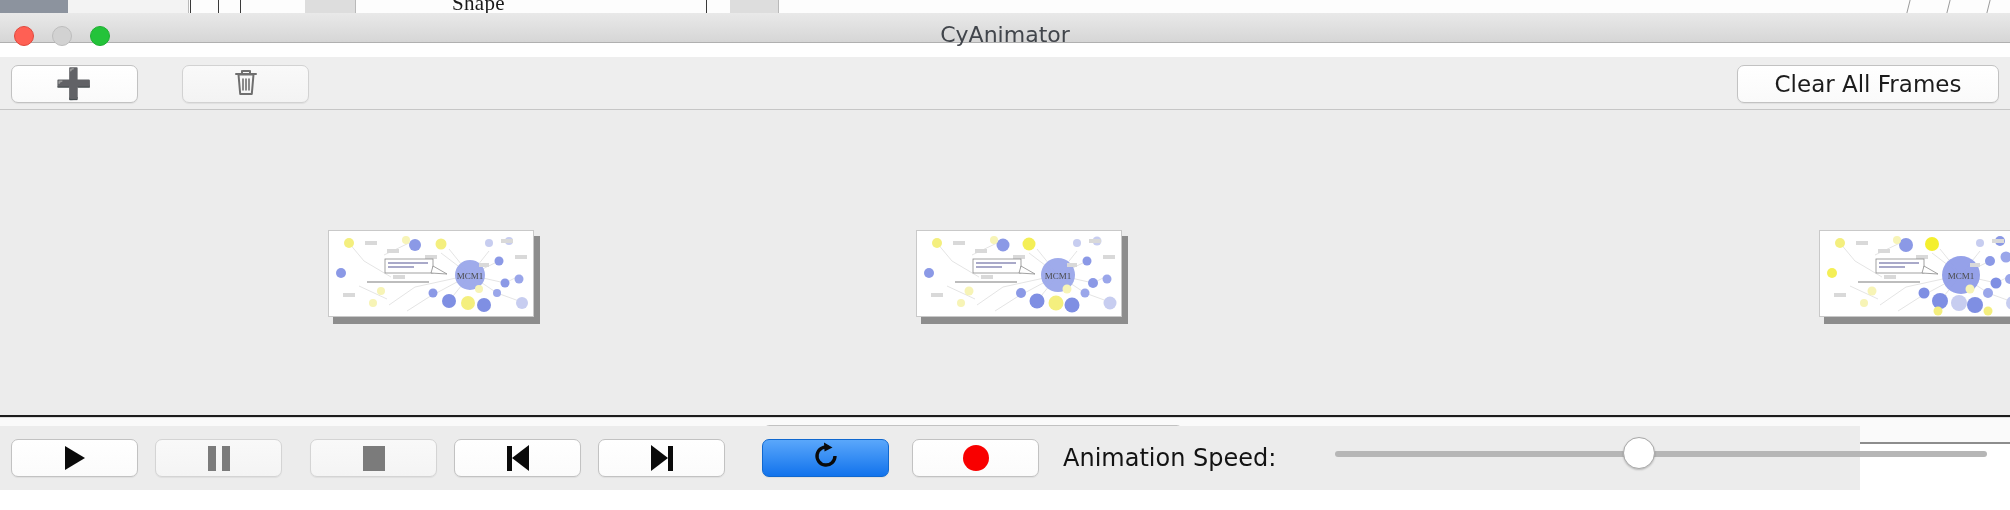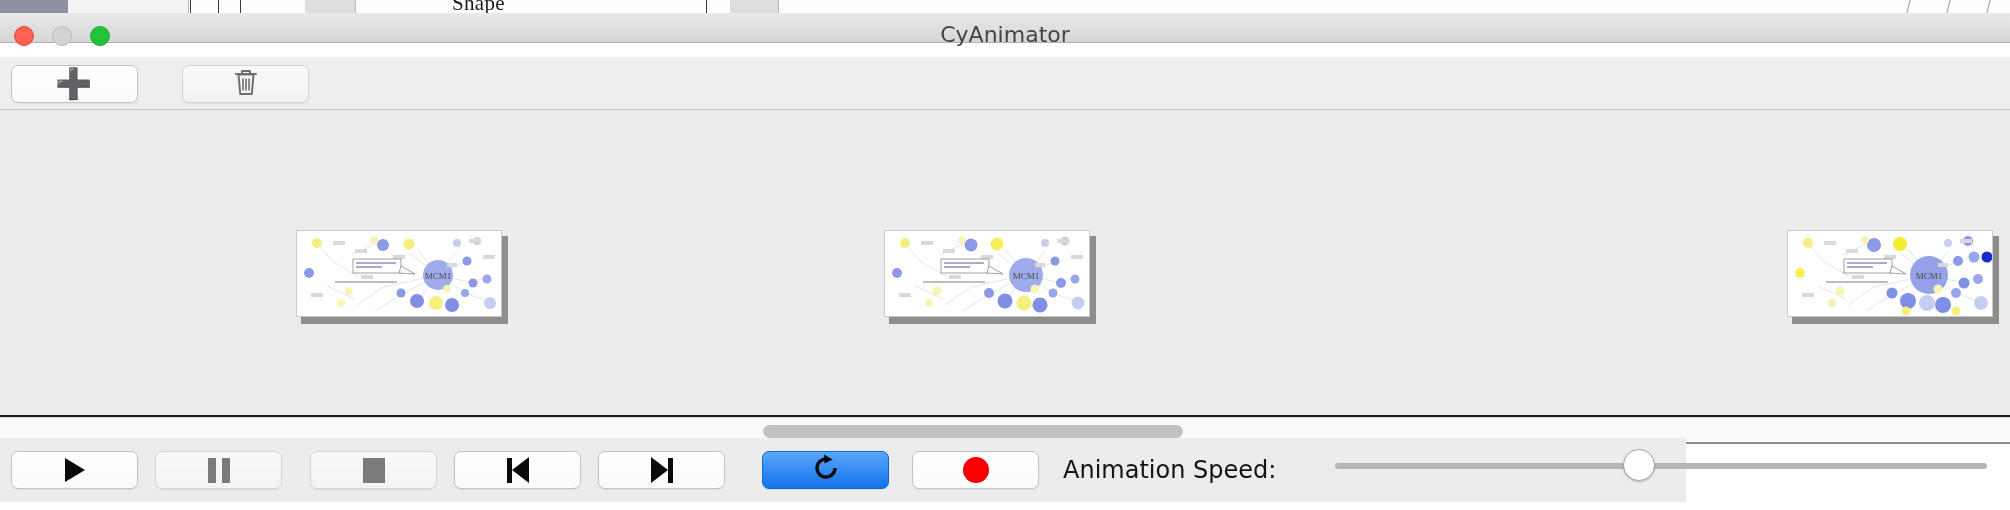--- a/index.html
+++ b/index.html
@@ -139,20 +139,21 @@
     left: 0; top: 110px;
     width: 2010px; height: 307px;
     background: #ececec;
     overflow: hidden;
   }
   .frame-thumb {
     position: absolute;
     top: 212px;
     width: 212px; height: 92px;
     transform: translateY(-100%);
+    margin-left: 32px;
   }
   .frame-thumb .shadow {
     position: absolute;
     left: 5px; top: 6px;
     width: 207px; height: 88px;
     background: #8d8d8d;
   }
   .frame-thumb .sheet {
     position: absolute;
     left: 0; top: 0;
@@ -186,22 +187,22 @@
     position: absolute;
     left: 763px; top: 7px;
     width: 420px; height: 13px;
     border-radius: 7px;
     background: #c2c2c2;
   }
 
   
   .controls {
     position: absolute;
-    left: 0; top: 438px;
-    width: 1686px; height: 64px;
+    left: 0; top: 426px;
+    width: 1860px; height: 64px;
     background: #ececec;
   }
   .cbtn {
     position: absolute;
     top: 13px;
     height: 38px;
     box-sizing: border-box;
     border: 1px solid #c2c2c2;
     border-radius: 7px;
     background: linear-gradient(to bottom, #ffffff 0%, #fbfbfb 100%);
@@ -325,20 +326,23 @@
     <div class="tbtn dim" id="delete-frame-button">
       <span>
         <svg width="26" height="30" viewBox="0 0 26 30">
           <path d="M3 7 h20 M10 4 h6 M9 4 v3 M17 4 v3" stroke="#6f6f6f" stroke-width="2" fill="none" stroke-linecap="round"></path>
           <path d="M5.5 7.5 L7.2 27 h11.6 L20.5 7.5 Z" stroke="#6f6f6f" stroke-width="2" fill="none" stroke-linejoin="round"></path>
           <path d="M10 12 v11 M13 12 v11 M16 12 v11" stroke="#6f6f6f" stroke-width="1.6" stroke-linecap="round"></path>
         </svg>
       </span>
     </div>
 
+    <div class="tbtn" id="clear-all-button">
+      <span class="clear-label">Clear All Frames</span>
+    </div>
   </div>
 
   <div class="timeline">
 
     <div class="frame-thumb" style="left:296px;">
       <div class="shadow"></div>
       <div class="sheet">
         <svg width="206" height="87" viewBox="0 0 206 87">
           <g stroke="#c9c9c9" stroke-width="0.5" fill="none">
             <path d="M20 12 L35 30 L62 46 M120 18 L141 44 M141 44 L170 30 M141 44 L176 52

